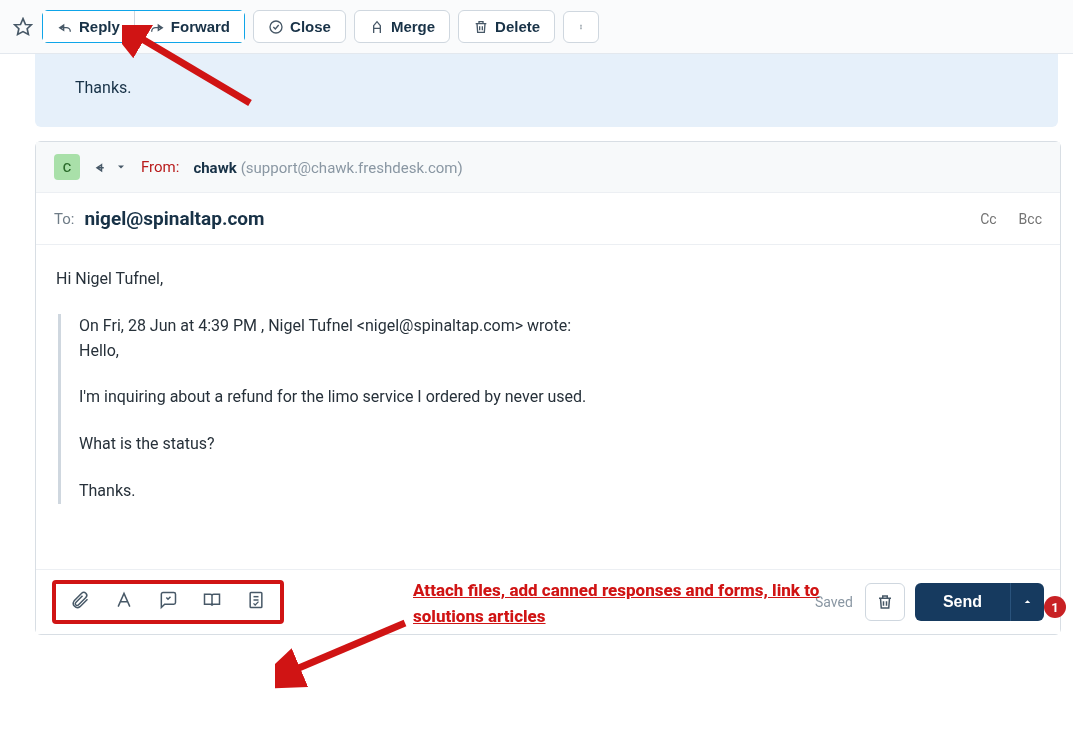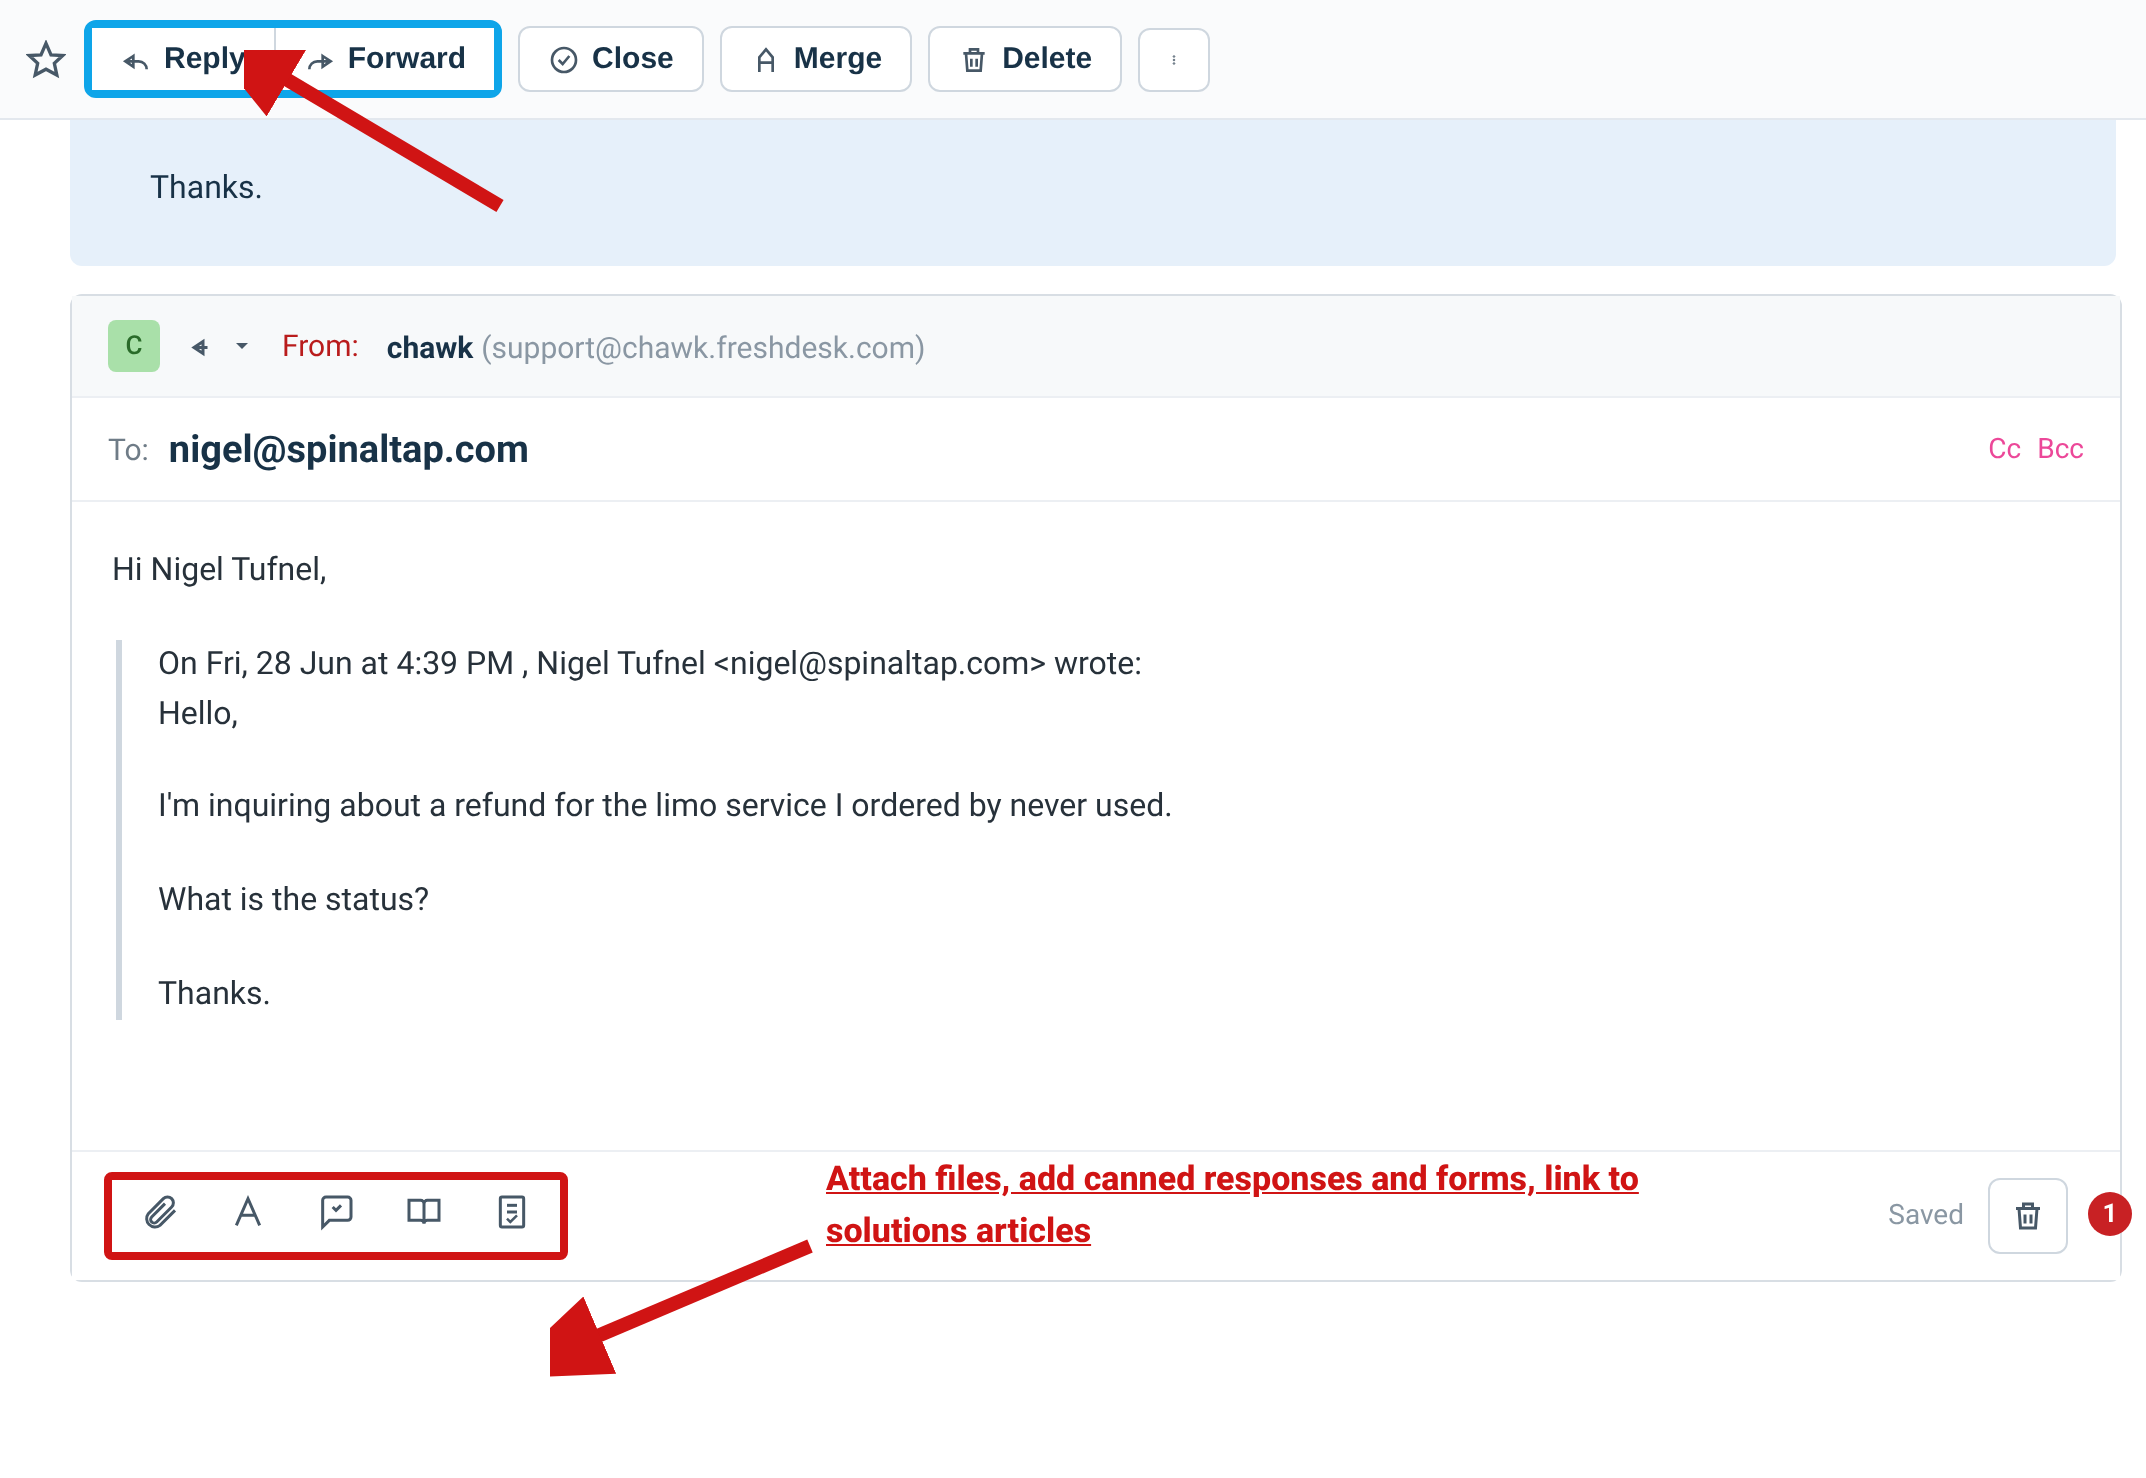--- a/index.html
+++ b/index.html
@@ -1,21 +1,21 @@
 <!DOCTYPE html>
 <html><head>
 <meta charset="utf-8">
 <style>
 * { box-sizing: border-box; margin: 0; padding: 0; }
 body { font-family: -apple-system, BlinkMacSystemFont, "Segoe UI", Roboto, Helvetica, Arial, sans-serif; background: #fff; color: #183247; width: 1073px; height: 739px; overflow: hidden; }
 
 
 .toolbar { display: flex; align-items: center; gap: 8px; padding: 10px 12px; border-bottom: 1px solid #e3e8ee; background: #fafbfc; }
 .toolbar .star { width: 22px; height: 22px; display:flex; align-items:center; justify-content:center; color:#475867; }
-.btn-group { display:flex; border:4px solid #0ea5e9; border-radius:6px; background:#14532d; }
+.btn-group { display:flex; border:1px solid #0ea5e9; border-radius:6px; background:#14532d; }
 .btn-group .btn + .btn { border-left:1px solid #cfd7df; }
 .btn { display:flex; align-items:center; gap:6px; padding:7px 14px; font-size:15px; color:#183247; cursor:pointer; background:#fff; border:none; font-weight:600; }
 .btn-single { border:1px solid #cfd7df; border-radius:6px; }
 .btn svg { width:16px; height:16px; stroke:#475867; stroke-width:2; fill:none; }
 .more-btn { width:36px; justify-content:center; }
 
 
 .prev-msg { margin: 0 15px 0 35px; background:#e6f0fa; border-radius:0 0 6px 6px; padding: 24px 40px 30px; font-size:16px; color:#183247; }
 
 
@@ -23,21 +23,21 @@
 .composer-header { display:flex; align-items:center; gap:14px; padding:12px 18px; border-bottom:1px solid #eceff3; background:#f7f9fa; }
 .avatar { width:26px; height:26px; background:#a9e0a9; border-radius:4px; display:flex; align-items:center; justify-content:center; font-size:13px; color:#2a6b2a; font-weight:500; }
 .reply-arrow { display:flex; align-items:center; color:#475867; }
 .from-label { color:#b91c1c; font-size:15px; }
 .from-name { font-weight:700; font-size:15px; }
 .from-email { color:#8a97a3; font-size:15px; }
 
 .to-row { padding:14px 18px; border-bottom:1px solid #eceff3; display:flex; align-items:center; gap:10px; }
 .to-label { color:#6f7c87; font-size:15px; }
 .to-val { font-weight:700; font-size:19px; }
-.cc-bcc { margin-left:auto; display:flex; gap:8px; font-size:14px; color:#ec4899; }
+.cc-bcc { margin-left:auto; display:flex; gap:22px; font-size:14px; color:#737373; }
 
 .body-area { padding:22px 20px 65px; font-size:16px; line-height:1.55; color:#27313a; }
 .body-area .greeting { margin-bottom:22px; }
 .body-area .line2 { margin-bottom:22px; }
 .underline-red { border-bottom:2px dotted #d33; }
 .quoted { border-left:3px solid #cfd7df; margin-left:2px; padding-left:18px; color:#27313a; }
 .quoted p { margin-bottom:22px; }
 .quoted p:last-child { margin-bottom:0; }
 
 
@@ -182,20 +182,28 @@
             <line x1="9" y1="12" x2="15" y2="12"></line>
             <path d="M9 16l2 2 4-4" stroke-width="1.5"></path>
           </svg></span>
     </div>
     <span class="saved">Saved</span>
     <button class="trash-btn">
       <svg viewBox="0 0 24 24">
           <path d="M4 7h16M9 7V4h6v3M6 7l1 13h10l1-13M10 11v6M14 11v6"></path>
         </svg>
     </button>
+    <div class="send-group">
+      <button class="send-btn">Send</button>
+      <button class="send-caret">
+        <svg viewBox="0 0 24 24">
+            <path d="M6 15l6-6 6 6z"></path>
+          </svg>
+      </button>
+    </div>
   </div>
 </div>
 
 <svg class="anno-arrow2" width="150" height="90">
   <defs>
       <marker id="ah2" markerWidth="10" markerHeight="10" refX="2" refY="3" orient="auto">
         <path d="M0,0 L0,6 L8,3 z" fill="#d01414"></path>
       </marker>
     </defs>
   <line x1="130" y1="15" x2="12" y2="65" stroke="#d01414" stroke-width="7" marker-end="url(#ah2)"></line>

